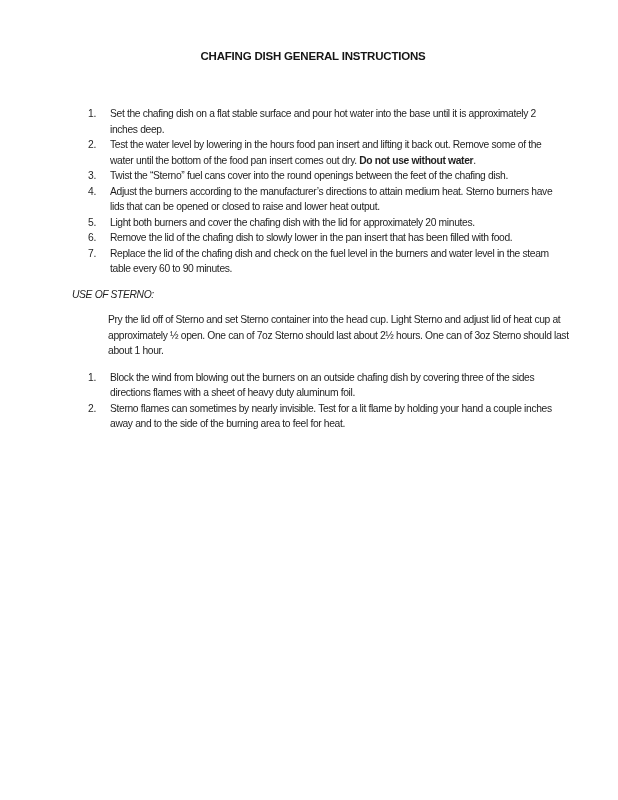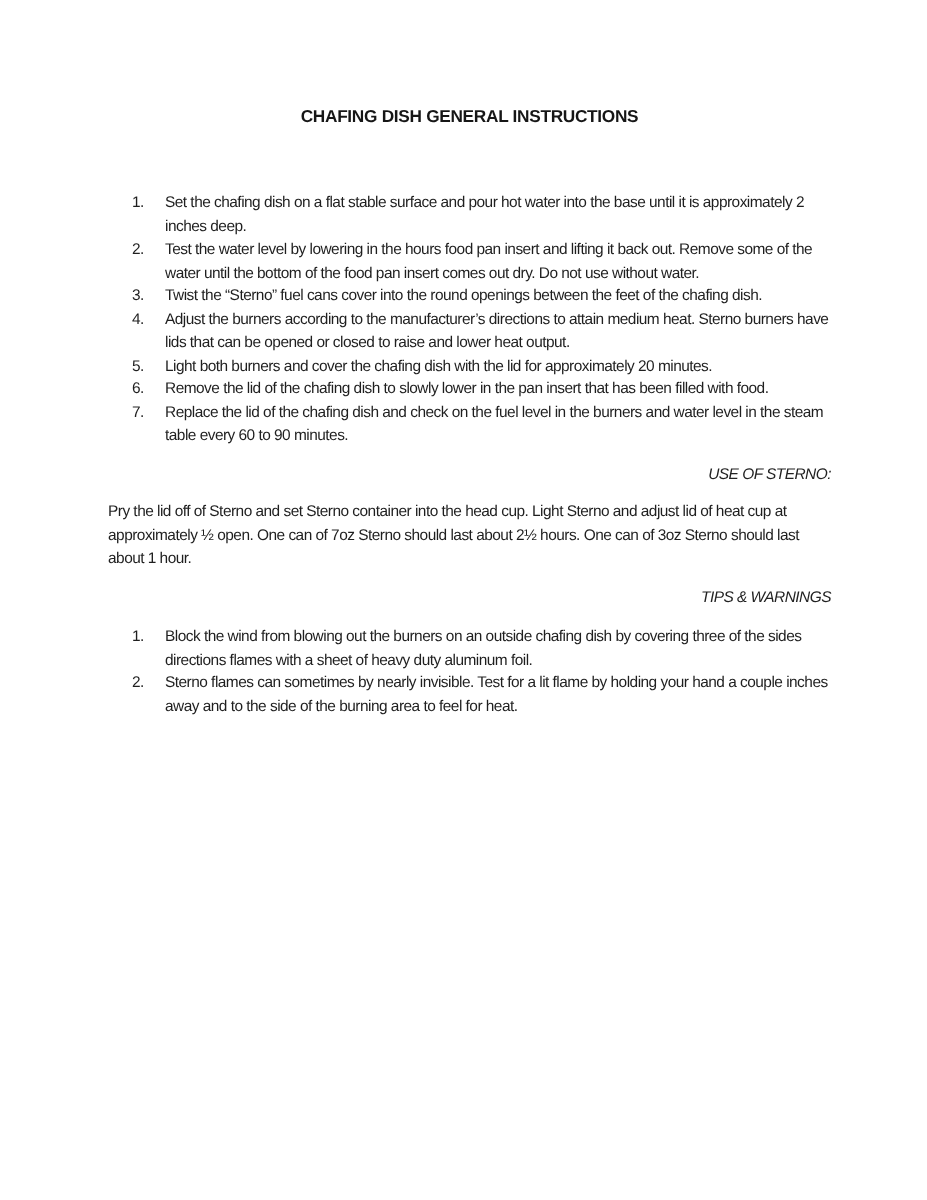--- a/index.html
+++ b/index.html
@@ -11,42 +11,41 @@
     background: #ffffff;
     color: #1f1f1f;
     font-family: "Liberation Sans", sans-serif;
     font-size: 10.3px;
     letter-spacing: -0.35px;
     line-height: 15.5px;
     overflow: hidden;
   }
   .content { padding: 0 64px 0 72px; }
   .doc-title {
-    padding-top: 70px;
+    padding-top: 48px;
     text-align: center;
     font-weight: bold;
     font-size: 11.5px;
     letter-spacing: -0.2px;
     line-height: 16px;
     color: #161616;
   }
   .num-list { margin-top: 42px; }
   .num-list.tips { margin-top: 11px; }
   .li { display: flex; padding-left: 16px; }
   .li .num { flex: 0 0 22px; width: 22px; }
   .li .li-text { width: 455px; flex: none; }
-  .bold { font-weight: normal; }
+  .bold { font-weight: bold; }
   .section-heading {
     font-style: italic;
     margin-top: 10px;
     margin-bottom: 10px;
     color: #222222;
-    text-align: right;
   }
-  .para { width: 480px; }
+  .para { width: 480px; margin-left: 36px; }
 </style>
 </head>
 <body>
 
 <div class="page">
   <div class="content">
 
     <div class="doc-title">CHAFING DISH GENERAL INSTRUCTIONS</div>
 
     <div class="num-list">
@@ -77,21 +76,20 @@
       <div class="li">
         <span class="num">7.</span>
         <div class="li-text"><span>Replace the lid of the chafing dish and check on the fuel level in the burners and water level in the steam table every 60 to 90 minutes.</span></div>
       </div>
     </div>
 
     <div class="section-heading">USE OF STERNO:</div>
 
     <div class="para">Pry the lid off of Sterno and set Sterno container into the head cup. Light Sterno and adjust lid of heat cup at approximately ½ open.  One can of 7oz Sterno should last about 2½ hours. One can of 3oz Sterno should last about 1 hour.</div>
 
-    <div class="section-heading">TIPS &amp; WARNINGS</div>
 
     <div class="num-list tips">
       <div class="li">
         <span class="num">1.</span>
         <div class="li-text"><span>Block the wind from blowing out the burners on an outside chafing dish by covering three of the sides directions flames with a sheet of heavy duty aluminum foil.</span></div>
       </div>
       <div class="li">
         <span class="num">2.</span>
         <div class="li-text"><span>Sterno flames can sometimes by nearly invisible. Test for a lit flame by holding your hand a couple inches away and to the side of the burning area to feel for heat.</span></div>
       </div>

